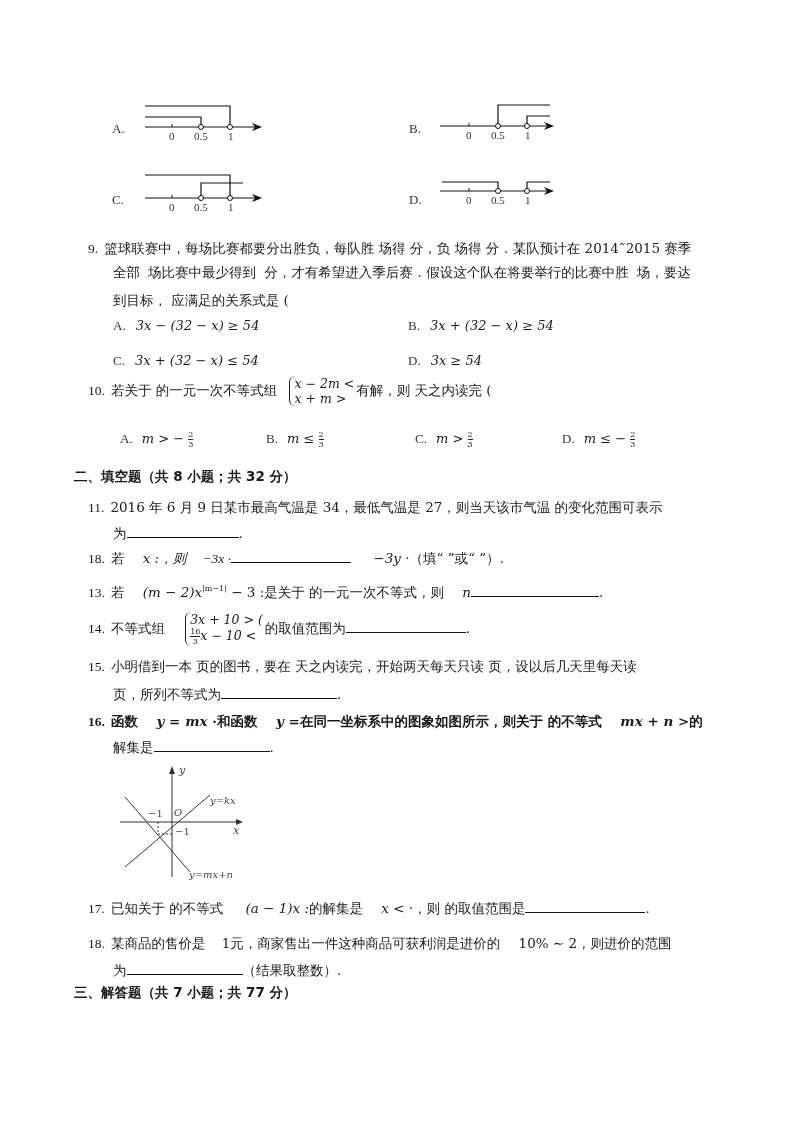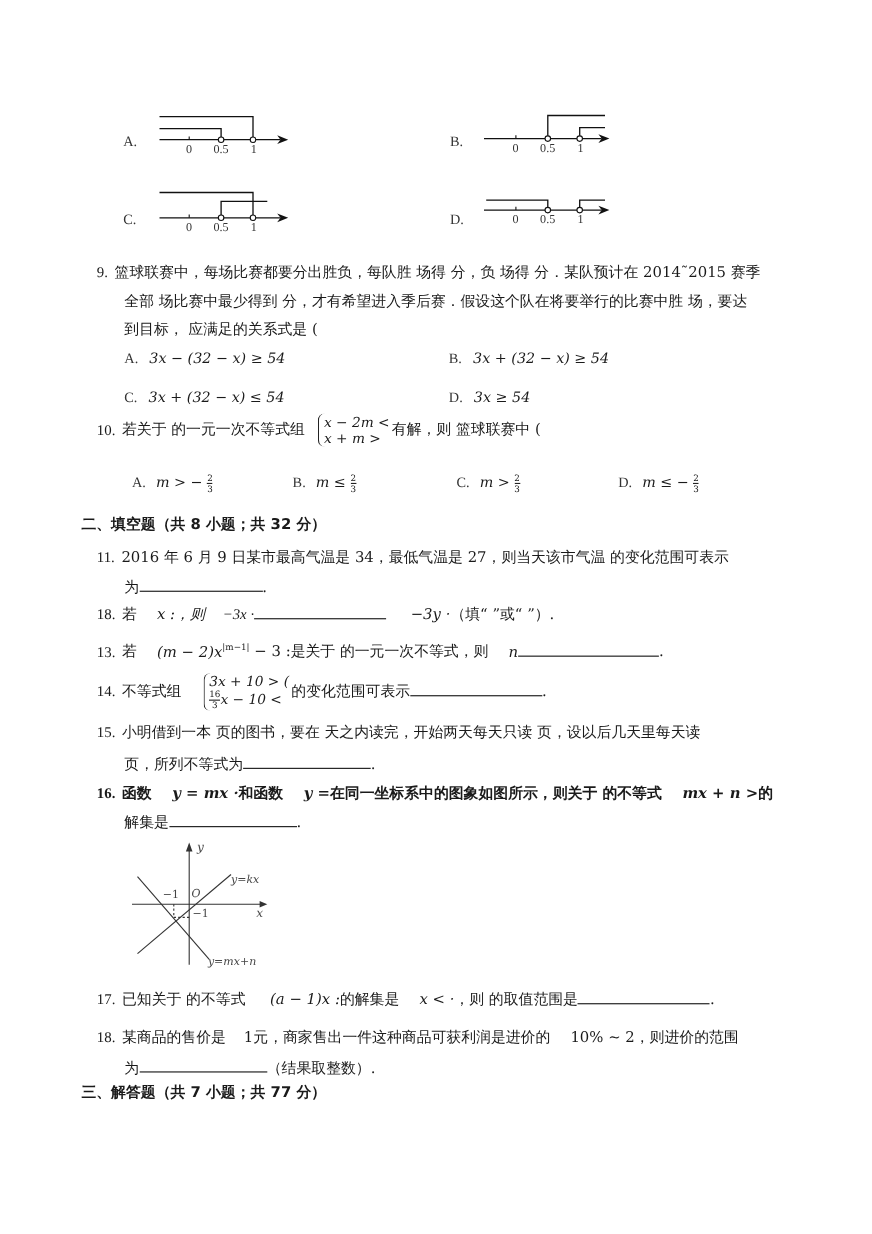--- a/index.html
+++ b/index.html
@@ -84,21 +84,21 @@
   </svg>
   <span class="abs opt-label" style="left:466px;top:194px;font-size:11px;">0</span>
   <span class="abs opt-label" style="left:491px;top:194px;font-size:11px;">0.5</span>
   <span class="abs opt-label" style="left:525px;top:194px;font-size:11px;">1</span>
 </div>
 
 <div>
   <div class="q" style="top:238px;">
     <span class="num">9.</span><span>篮球联赛中，每场比赛都要分出胜负，每队胜  场得  分，负  场得  分．某队预计在 2014˜2015 赛季</span>
   </div>
-  <div class="indent" style="top:264px;">全部    场比赛中最少得到     分，才有希望进入季后赛．假设这个队在将要举行的比赛中胜  场，要达</div>
+  <div class="indent" style="top:264px;font-family:Liberation Mono, monospace;">全部    场比赛中最少得到     分，才有希望进入季后赛．假设这个队在将要举行的比赛中胜  场，要达</div>
   <div class="indent" style="top:290px;">到目标，  应满足的关系式是    (</div>
   <div class="abs" style="left:113px;top:318px;">
     <span class="opt-label">A.</span>
     <span class="math" style="margin-left:6px;">3x − (32 − x) ≥ 54</span>
   </div>
   <div class="abs" style="left:408px;top:318px;">
     <span class="opt-label">B.</span>
     <span class="math" style="margin-left:6px;">3x + (32 − x) ≥ 54</span>
   </div>
   <div class="abs" style="left:113px;top:353px;">
@@ -110,21 +110,21 @@
     <span class="math" style="margin-left:6px;">3x ≥ 54</span>
   </div>
 </div>
 
 <div>
   <div class="q" style="top:376px;left:88px;">
     <span class="num">10.</span><span>若关于  的一元一次不等式组</span>
     <span class="brace math">
       <span style="display:block">x − 2m &lt;</span>
       <span style="display:block">x + m &gt;</span>
-    </span><span>有解，则   篮球联赛中     (</span>
+    </span><span>有解，则   天之内读完     (</span>
   </div>
   <div class="abs" style="left:120px;top:430px;">
     <span class="opt-label">A.</span>
     <span class="math" style="margin-left:5px;">m &gt; −</span>
     <span class="frac"><span class="top">2</span><span>3</span></span>
   </div>
   <div class="abs" style="left:266px;top:430px;">
     <span class="opt-label">B.</span>
     <span class="math" style="margin-left:5px;">m ≤</span>
     <span class="frac"><span class="top">2</span><span>3</span></span>
@@ -163,21 +163,21 @@
   <span class="num">13.</span><span>若</span>
   <span class="math" style="margin-left:14px;">(m − 2)x</span><sup class="mathn" style="font-size:8px;">|m−1|</sup><span class="mathn"> − 3 :</span><span>是关于  的一元一次不等式，则</span>
   <span class="math" style="margin-left:14px;">n</span><span class="blank" style="width:128px;"></span><span>.</span>
 </div>
 
 <div class="q" style="top:612px;">
   <span class="num">14.</span><span>不等式组</span>
   <span class="brace math" style="margin-left:16px;">
     <span style="display:block">3x + 10 &gt; (</span>
     <span style="display:block"><span class="frac"><span class="top">16</span><span>3</span></span><span>x − 10 &lt;</span></span>
-  </span><span>的变化范围可表示</span><span class="blank" style="width:120px;"></span><span>.</span>
+  </span><span>的取值范围为</span><span class="blank" style="width:120px;"></span><span>.</span>
 </div>
 
 <div>
   <div class="q" style="top:656px;">
     <span class="num">15.</span><span>小明借到一本    页的图书，要在    天之内读完，开始两天每天只读  页，设以后几天里每天读</span>
   </div>
   <div class="indent" style="top:684px;">
     <span>页，所列不等式为</span><span class="blank" style="width:116px;"></span><span>.</span>
   </div>
 </div>

